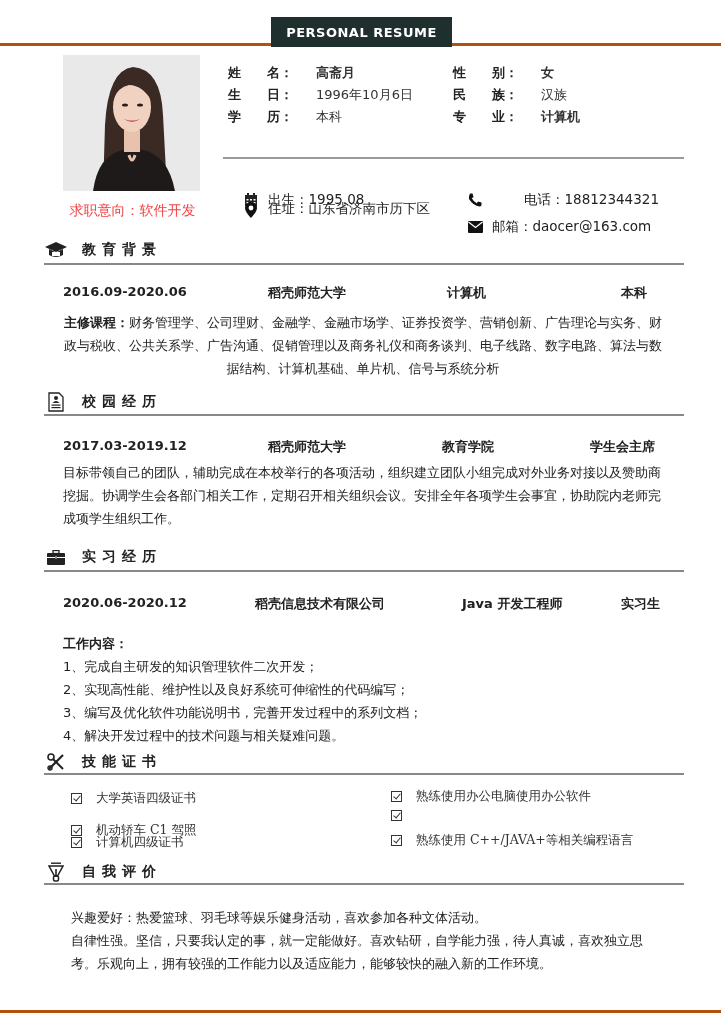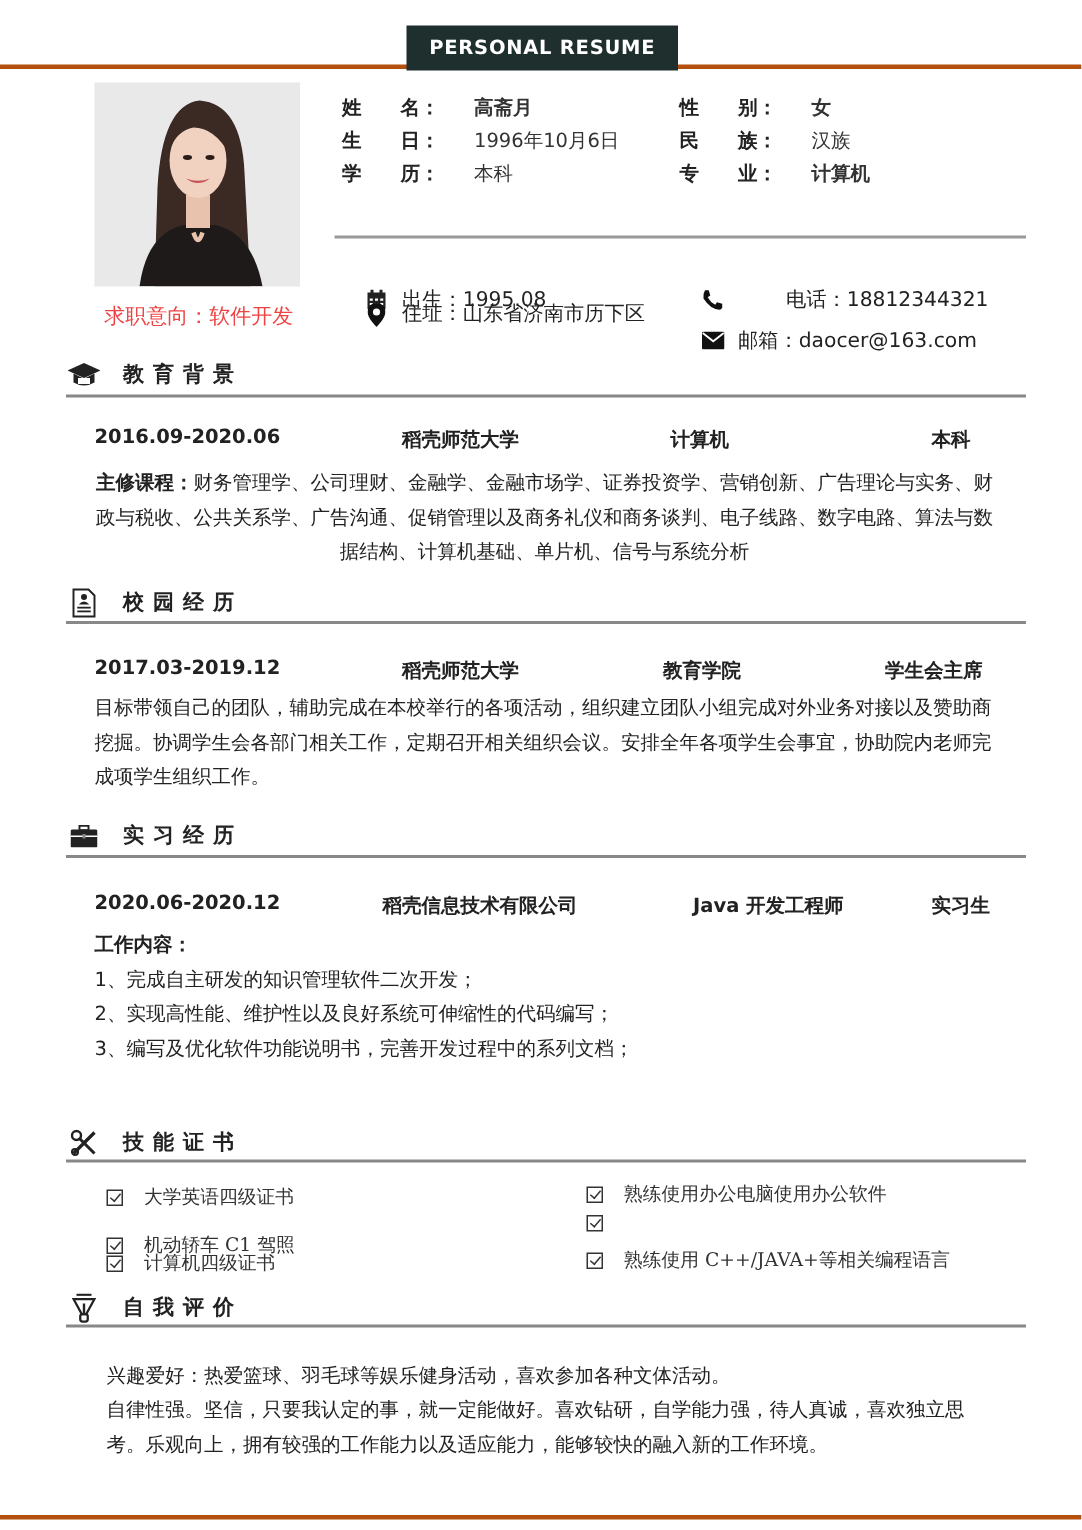--- a/index.html
+++ b/index.html
@@ -219,25 +219,26 @@
   <span class="stitle">实习经历</span>
 </div>
 <div class="section-line" style="top:570px;"></div>
 
 <div class="entry-row" style="top:595px;">
   <span style="left:0;">2020.06-2020.12</span>
   <span style="left:192px;">稻壳信息技术有限公司</span>
   <span style="left:399px;">Java 开发工程师</span>
   <span style="left:558px;">实习生</span>
 </div>
-<div class="list" style="top:619px;">
+<div class="list" style="top:632px;">
   <div style="font-weight:bold;">工作内容：</div>
   <div>1、完成自主研发的知识管理软件二次开发；</div>
   <div>2、实现高性能、维护性以及良好系统可伸缩性的代码编写；</div>
   <div>3、编写及优化软件功能说明书，完善开发过程中的系列文档；</div>
+  <div>4、解决开发过程中的技术问题与相关疑难问题。</div>
 </div>
 
 <div class="section-head" style="top:749px;">
   <span class="sic">
     <svg width="18" height="18" viewBox="0 0 18 18">
         <path d="M2 16 L10 8" stroke="#222" stroke-width="2.2"></path>
         <path d="M9 9 L14 4 L16 2" stroke="#222" stroke-width="2.2"></path>
         <circle cx="4" cy="4" r="3" fill="none" stroke="#222" stroke-width="1.6"></circle>
         <path d="M5.5 5.5 L16 16" stroke="#222" stroke-width="2"></path>
         <circle cx="3" cy="15" r="2" fill="none" stroke="#222" stroke-width="1.4"></circle>

